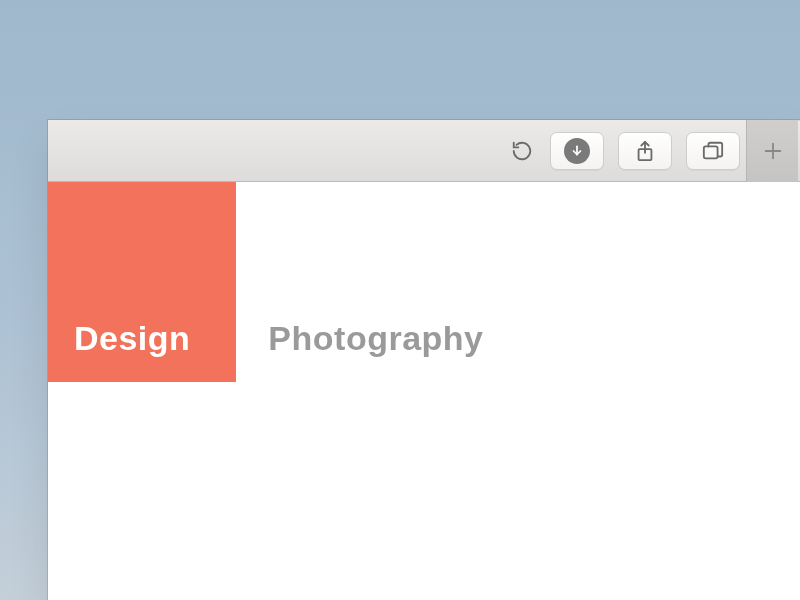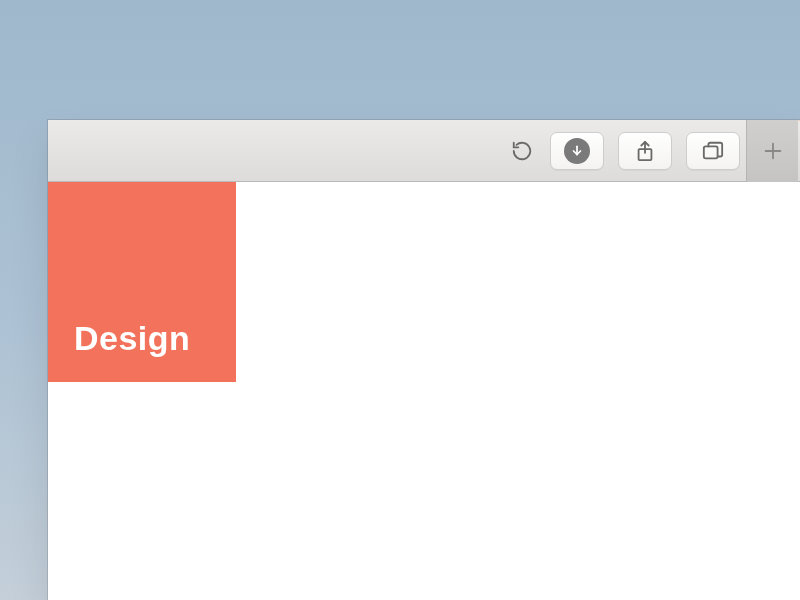--- a/index.html
+++ b/index.html
@@ -169,16 +169,19 @@
       </svg>
     </div>
 
   </div>
 
   <div class="page">
     <nav class="nav">
       <a class="nav-item active">
         <span>Design</span>
       </a>
+      <a class="nav-item">
+        <span>Photography</span>
+      </a>
     </nav>
   </div>
 
 </div>
 
 </body></html>

